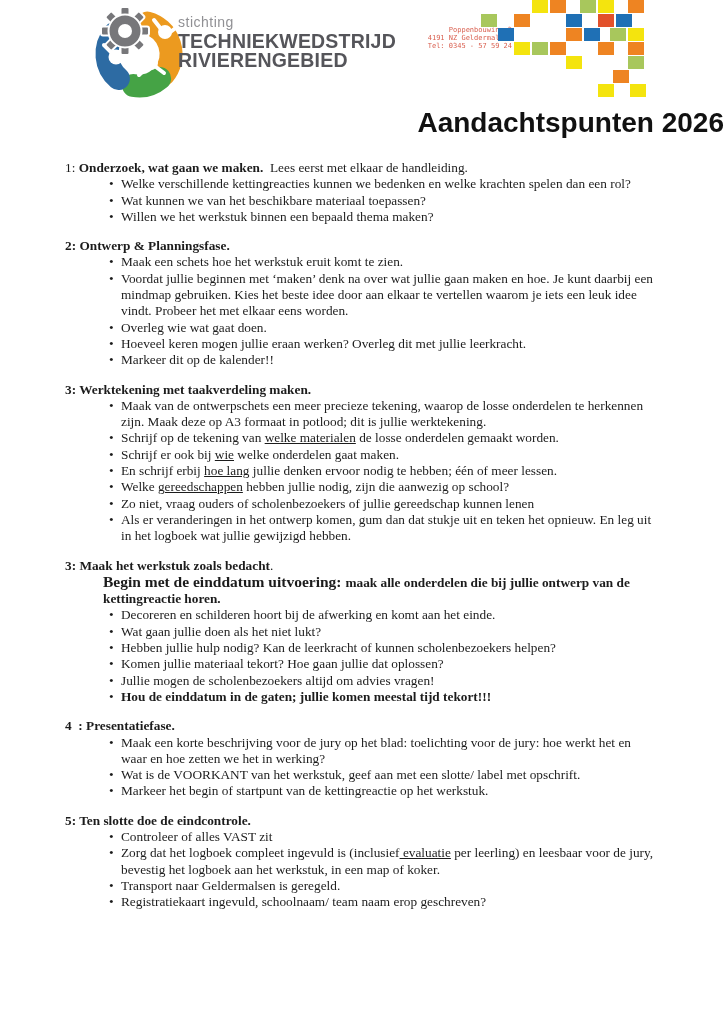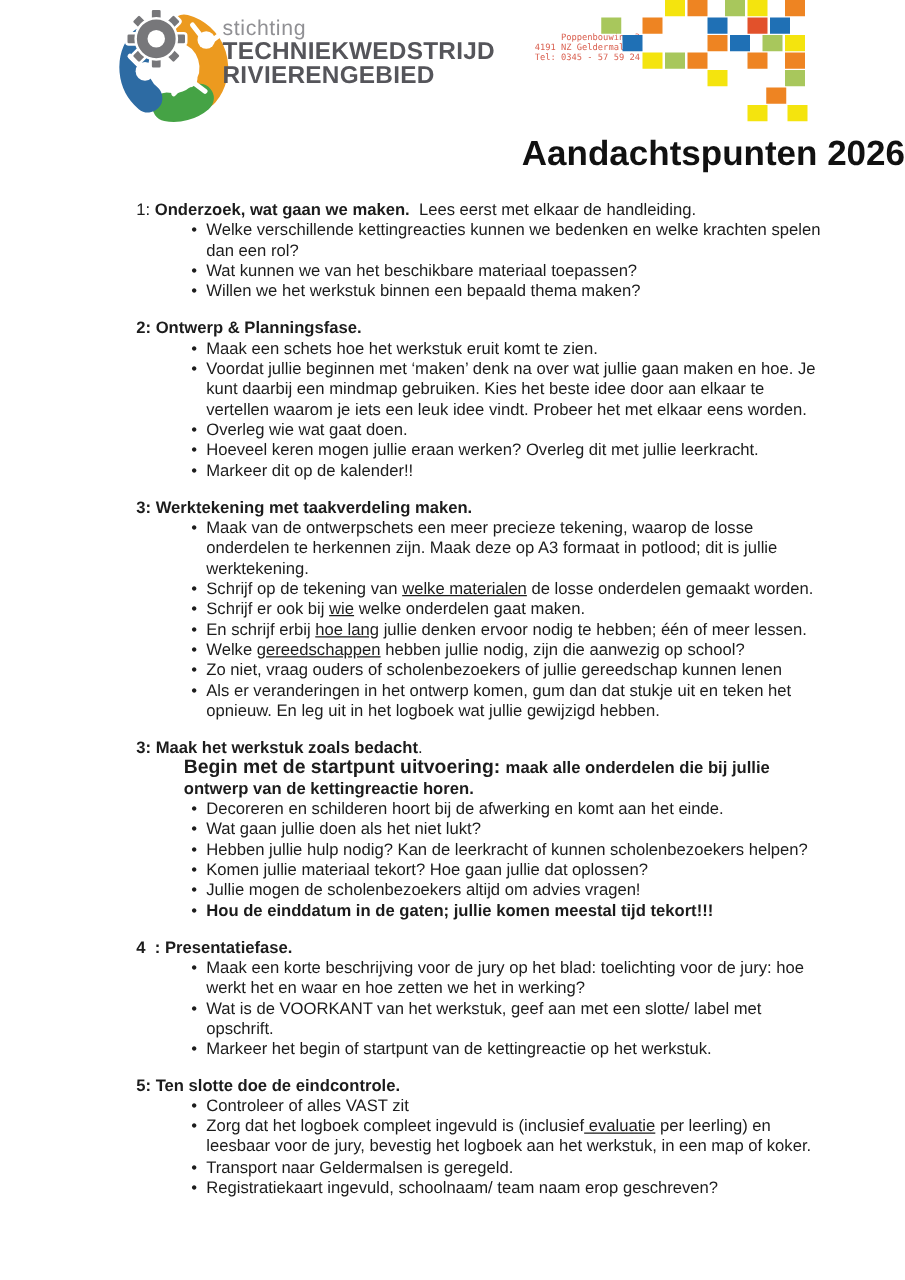--- a/index.html
+++ b/index.html
@@ -4,35 +4,35 @@
 <style>
   html,body{margin:0;padding:0;}
   body{
     width:724px;height:1024px;background:#ffffff;position:relative;overflow:hidden;
     font-family:"Liberation Sans", sans-serif;color:#1c1c1c;
   }
   
   .header{position:relative;height:98px;}
   .emblem{position:absolute;left:85px;top:3px;}
   .logo-text{position:absolute;left:178px;top:13px;}
-  .logo-sub{font-size:17px;color:#909094;letter-spacing:.5px;line-height:19px;}
+  .logo-sub{font-size:14px;color:#909094;letter-spacing:.5px;line-height:19px;}
   .logo-main{font-size:19.5px;font-weight:bold;color:#55555a;letter-spacing:.2px;line-height:19px;}
   .address{
     position:absolute;left:418px;top:26px;width:94px;text-align:right;
     font-family:"DejaVu Sans Mono", monospace;font-size:7px;line-height:8.2px;color:#d95f4f;
   }
   .mosaic{position:absolute;left:0;top:0;width:724px;height:100px;pointer-events:none;}
   .tile{position:absolute;width:16px;height:13px;}
   
   .title{
     margin:8px 0 0 0;text-align:right;font-size:28px;font-weight:bold;color:#111;
     letter-spacing:0;line-height:34px;
   }
   
-  .sections{padding:20px 67px 0 109px;font-size:13.3px;line-height:16.3px;}
+  .sections{padding:20px 67px 0 65px;font-size:13.3px;line-height:16.3px;font-family:Liberation Serif, serif;}
   .section{margin-bottom:13px;}
   .para{white-space:pre-wrap;}
   .heading{}
   .bullet{position:relative;padding-left:56px;}
   .bullet::before{content:"\2022";position:absolute;left:44px;top:0;}
   .sub{padding-left:38px;font-weight:bold;}
   .b{font-weight:bold;}
   .u{text-decoration:underline;}
   .lg{font-size:15.5px;}
 </style>
@@ -142,21 +142,21 @@
       <div class="para bullet"><span class="">Maak van de ontwerpschets een meer precieze tekening, waarop de losse onderdelen te herkennen zijn. Maak deze op A3 formaat in potlood; dit is jullie werktekening.</span></div>
       <div class="para bullet"><span class="">Schrijf op de tekening van </span><span class="u ">welke materialen</span><span class=""> de losse onderdelen gemaakt worden.</span></div>
       <div class="para bullet"><span class="">Schrijf er ook bij </span><span class="u ">wie</span><span class=""> welke onderdelen gaat maken.</span></div>
       <div class="para bullet"><span class="">En schrijf erbij </span><span class="u ">hoe lang</span><span class=""> jullie denken ervoor nodig te hebben; één of meer lessen.</span></div>
       <div class="para bullet"><span class="">Welke </span><span class="u ">gereedschappen</span><span class=""> hebben jullie nodig, zijn die aanwezig op school?</span></div>
       <div class="para bullet"><span class="">Zo niet, vraag ouders of scholenbezoekers of jullie gereedschap kunnen lenen</span></div>
       <div class="para bullet"><span class="">Als er veranderingen in het ontwerp komen, gum dan dat stukje uit en teken het opnieuw. En leg uit in het logboek wat jullie gewijzigd hebben.</span></div>
     </div>
     <div class="section">
       <div class="para heading"><span class="b ">3: </span><span class="b ">Maak het werkstuk zoals bedacht</span><span class="">.</span></div>
-      <div class="para sub"><span class="b lg">Begin met de startpunt uitvoering: </span><span class="b ">maak alle onderdelen die bij jullie ontwerp van de kettingreactie horen.</span></div>
+      <div class="para sub"><span class="b lg">Begin met de einddatum uitvoering: </span><span class="b ">maak alle onderdelen die bij jullie ontwerp van de kettingreactie horen.</span></div>
       <div class="para bullet"><span class="">Decoreren en schilderen hoort bij de afwerking en komt aan het einde.</span></div>
       <div class="para bullet"><span class="">Wat gaan jullie doen als het niet lukt?</span></div>
       <div class="para bullet"><span class="">Hebben jullie hulp nodig? Kan de leerkracht of kunnen scholenbezoekers helpen?</span></div>
       <div class="para bullet"><span class="">Komen jullie materiaal tekort? Hoe gaan jullie dat oplossen?</span></div>
       <div class="para bullet"><span class="">Jullie mogen de scholenbezoekers altijd om advies vragen!</span></div>
       <div class="para bullet"><span class="b ">Hou de einddatum in de gaten; jullie komen meestal tijd tekort!!!</span></div>
     </div>
     <div class="section">
       <div class="para heading"><span class="b ">4&nbsp;&nbsp;: Presentatiefase.</span></div>
       <div class="para bullet"><span class="">Maak een korte beschrijving voor de jury op het blad: toelichting voor de jury: hoe werkt het en waar en hoe zetten we het in werking?</span></div>

